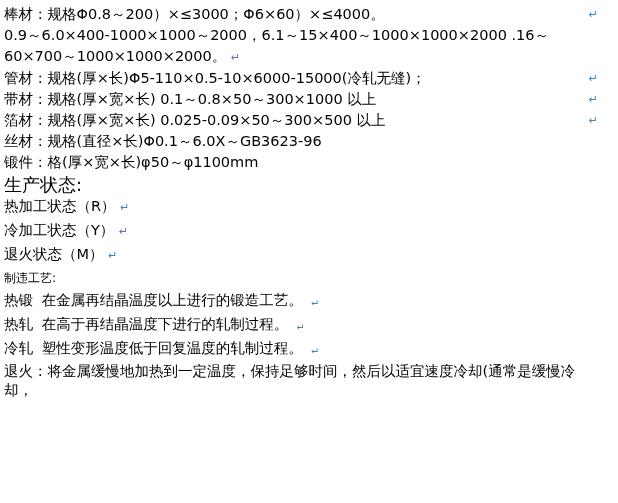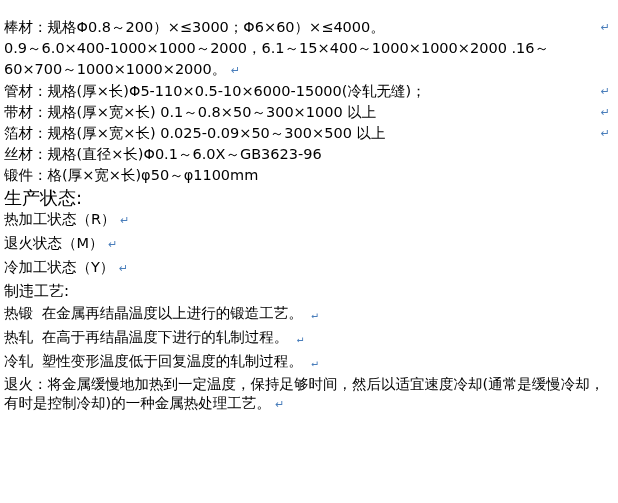--- a/index.html
+++ b/index.html
@@ -15,22 +15,21 @@
     overflow: hidden;
   }
   .page {
     position: relative;
     width: 618px;
     height: 503px;
     padding: 0;
     box-sizing: border-box;
   }
   .spec-block {
-    padding: 4px 8px 0 4px;
-    margin-top: 13px;
+    padding: 4px 20px 0 4px;
   }
   .row {
     display: flex;
     align-items: flex-start;
     font-size: 14.5px;
     line-height: 21px;
     white-space: nowrap;
   }
   .row .label {
     flex: 0 0 auto;
@@ -56,21 +55,21 @@
   .section-title {
     font-size: 18px;
     line-height: 21px;
     margin-top: 1px;
   }
   .state-line {
     font-size: 14.5px;
     line-height: 23px;
   }
   .proc-head {
-    font-size: 15px;
+    font-size: 12px;
     line-height: 23px;
   }
   .term {
     font-size: 14.5px;
     line-height: 23px;
     font-family: Liberation Mono, monospace;
   }
   .para {
     font-size: 14.5px;
     line-height: 19px;
@@ -126,25 +125,25 @@
       <span class="value">格(厚×宽×长)φ50～φ1100mm</span>
     </div>
 
     <div class="section-title">生产状态:</div>
 
     <div class="state-line">
       <span>热加工状态（R）</span>
       <span class="pilcrow">↵</span>
     </div>
     <div class="state-line">
-      <span>退火状态（M）</span>
+      <span>冷加工状态（Y）</span>
       <span class="pilcrow">↵</span>
     </div>
     <div class="state-line">
-      <span>冷加工状态（Y）</span>
+      <span>退火状态（M）</span>
       <span class="pilcrow">↵</span>
     </div>
 
     <div class="proc-head">制违工艺:</div>
 
     <div class="term">
       <span>热锻</span>
       <span>在金属再结晶温度以上进行的锻造工艺。</span>
       <span class="pilcrow">↵</span>
     </div>
@@ -156,21 +155,17 @@
     <div class="term">
       <span>冷轧</span>
       <span>塑性变形温度低于回复温度的轧制过程。</span>
       <span class="pilcrow">↵</span>
     </div>
 
     <div class="para tight">
       <div>
         <span>退火：</span><span>将金属缓慢地加热到一定温度，保持足够时间，然后以适宜速度冷却(通常是缓慢冷却，</span>
       </div>
-      <div>
-        <span>有时是控制冷却)的一种金属热处理工艺。</span>
-        <span class="pilcrow">↵</span>
-      </div>
     </div>
 
 
   </div>
 </div>
 
 </body></html>

